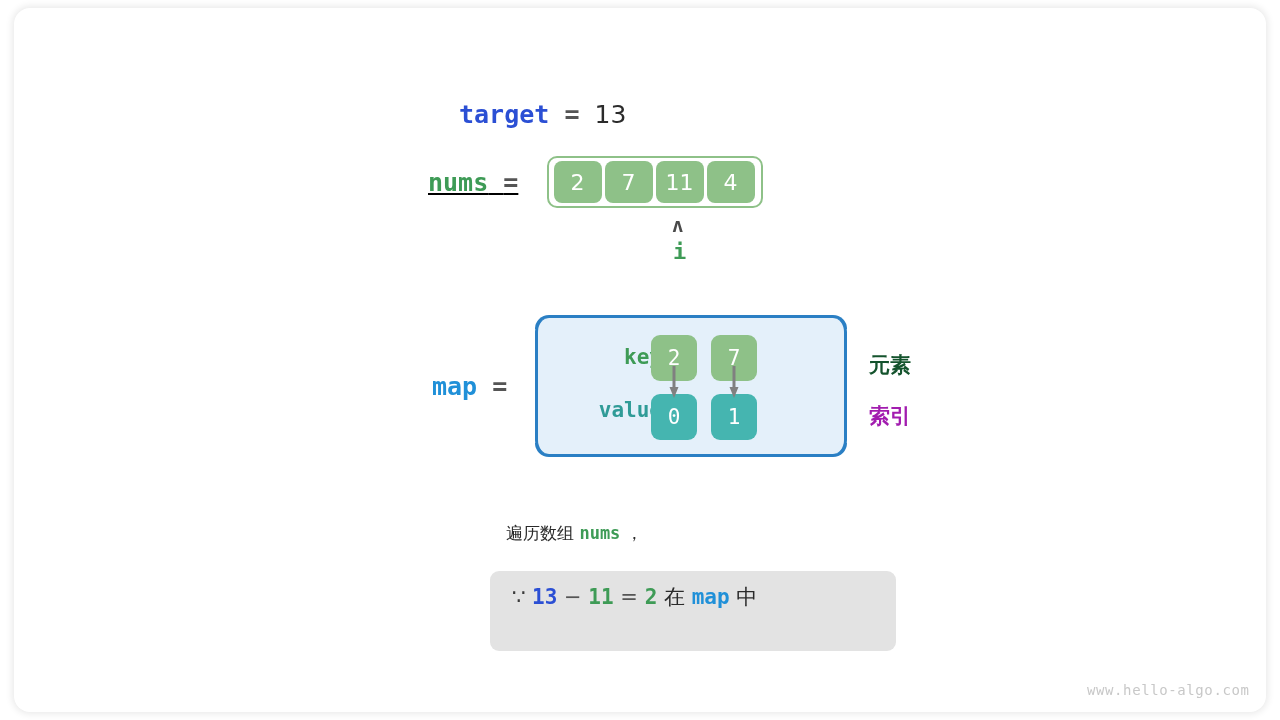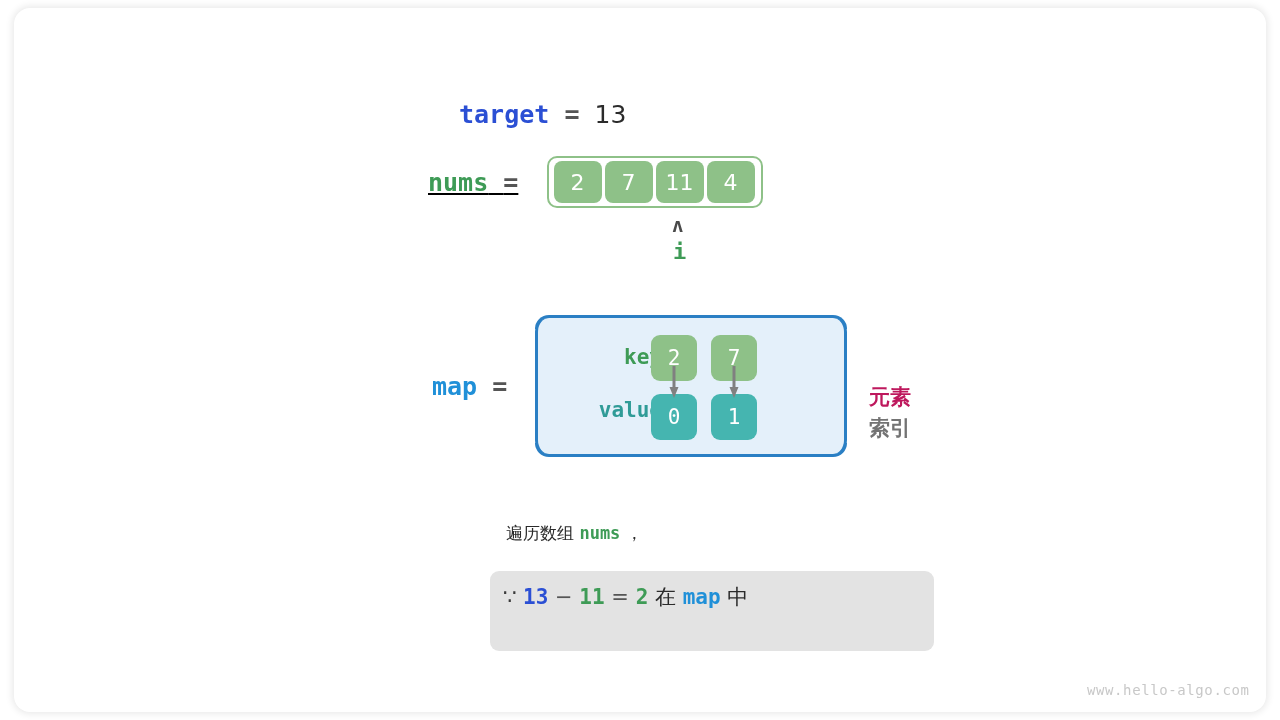--- a/index.html
+++ b/index.html
@@ -171,43 +171,43 @@
   .a0 { left: 131px; }
   .a1 { left: 191px; }
 
   
   .legend {
     font-size: 21px;
     font-weight: bold;
     left: 855px;
     white-space: nowrap;
   }
-  #legend-element { top: 343px; color: #be185d; margin-top: 32px; }
-  #legend-index   { top: 406px; color: #737373; font-family: Liberation Mono, monospace; }
+  #legend-element { top: 343px; color: #14532d; }
+  #legend-index   { top: 394px; color: #a21caf; font-family: Liberation Mono, monospace; }
 
   
   #caption {
     left: 492px;
     top: 514px;
     font-size: 17px;
     color: #2b2b2b;
     white-space: nowrap;
   }
   #caption .kw { color: #3e9b56; font-weight: bold; font-family: "DejaVu Sans Mono", monospace; }
 
   
   #conclusion {
     left: 476px;
     top: 563px;
-    width: 444px;
+    width: 406px;
     height: 80px;
     background: #e3e3e3;
     border-radius: 9px;
     box-sizing: border-box;
-    padding: 9px 0 0 13px;
+    padding: 9px 0 0 22px;
   }
   .concl-line {
     font-size: 21px;
     color: #2b2b2b;
     line-height: 34px;
     white-space: nowrap;
   }
   .concl-line .sym { color: #3a3a3a; font-family: "DejaVu Sans", sans-serif; }
   .c-blue  { color: #2b4fd4;  font-weight: bold; font-family: "DejaVu Sans Mono", monospace;}
   .c-green { color: #3e9b56;  font-weight: bold; font-family: "DejaVu Sans Mono", monospace;}

